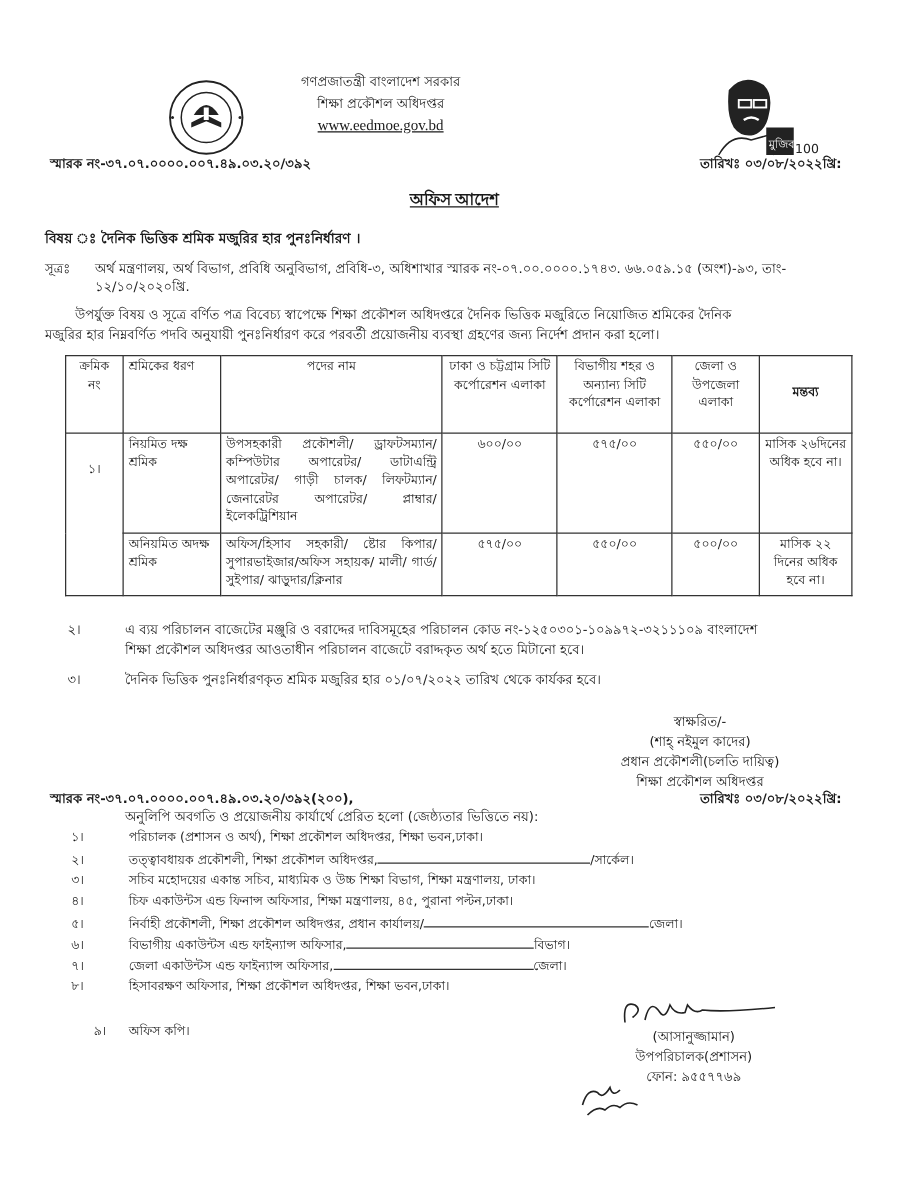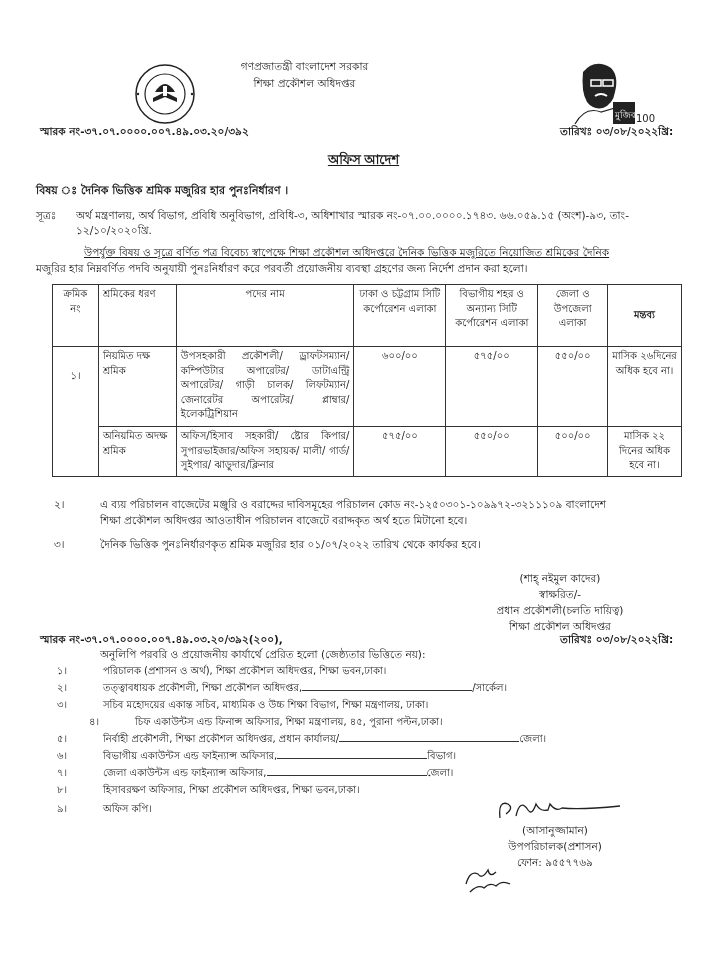--- a/index.html
+++ b/index.html
@@ -35,20 +35,21 @@
     <path d="M22 30 Q32 14 42 30 Z" fill="#222"></path>
     <rect x="30" y="24" width="4" height="10" fill="#fff"></rect>
     <circle cx="5" cy="32" r="1.2" fill="#222"></circle>
       <circle cx="59" cy="32" r="1.2" fill="#222"></circle>
   </svg>
 </div>
 
 <div class="abs hdr-center">
   <div>গণপ্রজাতন্ত্রী বাংলাদেশ সরকার</div>
   <div>শিক্ষা প্রকৌশল অধিদপ্তর</div>
+  <div class="url">www.eedmoe.gov.bd</div>
 </div>
 
 <div class="abs logo-right">
   <svg width="100" height="70" viewBox="0 0 100 70">
     <path d="M18 14 Q30 0 46 10 Q54 18 50 34 Q48 46 38 50 Q28 52 22 44 Q16 34 18 14 Z" fill="#222"></path>
     <rect x="26" y="22" width="10" height="6" fill="none" stroke="#fff" stroke-width="1.5"></rect>
     <rect x="38" y="22" width="10" height="6" fill="none" stroke="#fff" stroke-width="1.5"></rect>
     <path d="M30 38 Q36 34 42 38" stroke="#fff" stroke-width="2" fill="none"></path>
     <path d="M10 66 Q20 48 36 54 L50 50 L54 66" fill="none" stroke="#222" stroke-width="1.2"></path>
     <rect x="48" y="44" width="22" height="22" fill="#222"></rect>
@@ -64,21 +65,21 @@
 
 <div class="abs t bold" style="left:36px; top:183px; font-size:11px;">
   <span>বিষয় ঃ</span>
   <span>দৈনিক ভিত্তিক শ্রমিক মজুরির হার পুনঃনির্ধারণ ।</span>
 </div>
 
 <div class="abs t" style="left:36px; top:208px;">সূত্রঃ</div>
 <div class="abs t" style="left:76px; top:208px;">অর্থ মন্ত্রণালয়, অর্থ বিভাগ, প্রবিধি অনুবিভাগ, প্রবিধি-৩, অধিশাখার স্মারক নং-০৭.০০.০০০০.১৭৪৩. ৬৬.০৫৯.১৫ (অংশ)-৯৩, তাং-</div>
 <div class="abs t" style="left:76px; top:223px;">১২/১০/২০২০খ্রি.</div>
 
-<div class="abs t" style="left:84px; top:245px;text-decoration:underline;">উপর্যুক্ত বিষয় ও সূত্রে বর্ণিত পত্র বিবেচ্য স্বাপেক্ষে শিক্ষা প্রকৌশল অধিদপ্তরে দৈনিক ভিত্তিক মজুরিতে নিয়োজিত শ্রমিকের দৈনিক</div>
+<div class="abs t" style="left:60px; top:245px;">উপর্যুক্ত বিষয় ও সূত্রে বর্ণিত পত্র বিবেচ্য স্বাপেক্ষে শিক্ষা প্রকৌশল অধিদপ্তরে দৈনিক ভিত্তিক মজুরিতে নিয়োজিত শ্রমিকের দৈনিক</div>
 <div class="abs t" style="left:36px; top:261px;">মজুরির হার নিম্নবর্ণিত পদবি অনুযায়ী পুনঃনির্ধারণ করে পরবর্তী প্রয়োজনীয় ব্যবস্থা গ্রহণের জন্য নির্দেশ প্রদান করা হলো।</div>
 
 <table class="wage">
   <colgroup>
     <col style="width:46px">
       <col style="width:78px">
       <col style="width:178px">
     <col style="width:92px">
       <col style="width:92px">
       <col style="width:70px">
@@ -114,40 +115,40 @@
 </tbody>
   </table>
 
 <div class="abs t" style="left:54px; top:497px;">২।</div>
 <div class="abs t" style="left:100px; top:497px;">এ ব্যয় পরিচালন বাজেটের মঞ্জুরি ও বরাদ্দের দাবিসমূহের পরিচালন কোড নং-১২৫০৩০১-১০৯৯৭২-৩২১১১০৯ বাংলাদেশ</div>
 <div class="abs t" style="left:100px; top:513px;">শিক্ষা প্রকৌশল অধিদপ্তর আওতাধীন পরিচালন বাজেটে বরাদ্দকৃত অর্থ হতে মিটানো হবে।</div>
 <div class="abs t" style="left:54px; top:537px;">৩।</div>
 <div class="abs t" style="left:100px; top:537px;">দৈনিক ভিত্তিক পুনঃনির্ধারণকৃত শ্রমিক মজুরির হার ০১/০৭/২০২২ তারিখ থেকে কার্যকর হবে।</div>
 
 <div class="abs sign-block" style="left:460px; width:200px; top:570px;">
+  <div>স্বাক্ষরিত/-</div>
   <div>(শাহ্ নইমুল কাদের)</div>
-  <div>স্বাক্ষরিত/-</div>
   <div>প্রধান প্রকৌশলী(চলতি দায়িত্ব)</div>
   <div>শিক্ষা প্রকৌশল অধিদপ্তর</div>
 </div>
 
 <div class="abs t bold" style="left:40px; top:632px;">স্মারক নং-৩৭.০৭.০০০০.০০৭.৪৯.০৩.২০/৩৯২(২০০),</div>
 <div class="abs t bold" style="left:560px; top:632px;">তারিখঃ ০৩/০৮/২০২২খ্রি:</div>
-<div class="abs t" style="left:100px; top:647px;">অনুলিপি পরবরি ও প্রয়োজনীয় কার্যার্থে প্রেরিত হলো (জেষ্ঠ্যতার ভিত্তিতে নয়):</div>
+<div class="abs t" style="left:100px; top:647px;">অনুলিপি অবগতি ও প্রয়োজনীয় কার্যার্থে প্রেরিত হলো (জেষ্ঠ্যতার ভিত্তিতে নয়):</div>
 
 <div id="cc-container">
     <div class="abs cc-row" style="top: 663px;"><span class="n">১।</span><span>পরিচালক (প্রশাসন ও অর্থ), শিক্ষা প্রকৌশল অধিদপ্তর, শিক্ষা ভবন,ঢাকা।</span></div>
     <div class="abs cc-row" style="top: 680px;"><span class="n">২।</span><span>তত্ত্বাবধায়ক প্রকৌশলী, শিক্ষা প্রকৌশল অধিদপ্তর,</span><span class="blank" style="width: 170px;"></span><span>/সার্কেল।</span></div>
     <div class="abs cc-row" style="top: 697px;"><span class="n">৩।</span><span>সচিব মহোদয়ের একান্ত সচিব, মাধ্যমিক ও উচ্চ শিক্ষা বিভাগ, শিক্ষা মন্ত্রণালয়, ঢাকা।</span></div>
-    <div class="abs cc-row" style="top: 714px; margin-left: 32px;"><span class="n">৪।</span><span>চিফ একাউন্টস এন্ড ফিনান্স অফিসার, শিক্ষা মন্ত্রণালয়, ৪৫, পুরানা পল্টন,ঢাকা।</span></div>
+    <div class="abs cc-row" style="top: 714px;"><span class="n">৪।</span><span>চিফ একাউন্টস এন্ড ফিনান্স অফিসার, শিক্ষা মন্ত্রণালয়, ৪৫, পুরানা পল্টন,ঢাকা।</span></div>
     <div class="abs cc-row" style="top: 731px;"><span class="n">৫।</span><span>নির্বাহী প্রকৌশলী, শিক্ষা প্রকৌশল অধিদপ্তর, প্রধান কার্যালয়/</span><span class="blank" style="width: 180px;"></span><span>জেলা।</span></div>
     <div class="abs cc-row" style="top: 748px;"><span class="n">৬।</span><span>বিভাগীয় একাউন্টস এন্ড ফাইন্যান্স অফিসার,</span><span class="blank" style="width: 150px;"></span><span>বিভাগ।</span></div>
     <div class="abs cc-row" style="top: 765px;"><span class="n">৭।</span><span>জেলা একাউন্টস এন্ড ফাইন্যান্স অফিসার,</span><span class="blank" style="width: 160px;"></span><span>জেলা।</span></div>
     <div class="abs cc-row" style="top: 782px;"><span class="n">৮।</span><span>হিসাবরক্ষণ অফিসার, শিক্ষা প্রকৌশল অধিদপ্তর, শিক্ষা ভবন,ঢাকা।</span></div>
-    <div class="abs cc-row" style="top: 801px;"><span class="n">৯।</span><span>অফিস কপি।</span></div>
+    <div class="abs cc-row" style="top: 818px; text-align: center;"><span class="n">৯।</span><span>অফিস কপি।</span></div>
   </div>
 
 <div class="abs" style="left:470px; top:790px; width:160px; height:40px;">
   <svg width="160" height="40" viewBox="0 0 160 40">
     <path class="scribble" d="M30 28 Q28 10 38 14 Q44 18 36 24 M46 26 Q50 8 58 20 Q62 26 66 14 Q70 22 78 20 L80 14 Q86 22 92 18 Q110 20 150 16"></path>
   </svg>
 </div>
 <div class="abs sign-block" style="left:480px; width:150px; top:822px;">
   <div>(আসানুজ্জামান)</div>
   <div>উপপরিচালক(প্রশাসন)</div>

